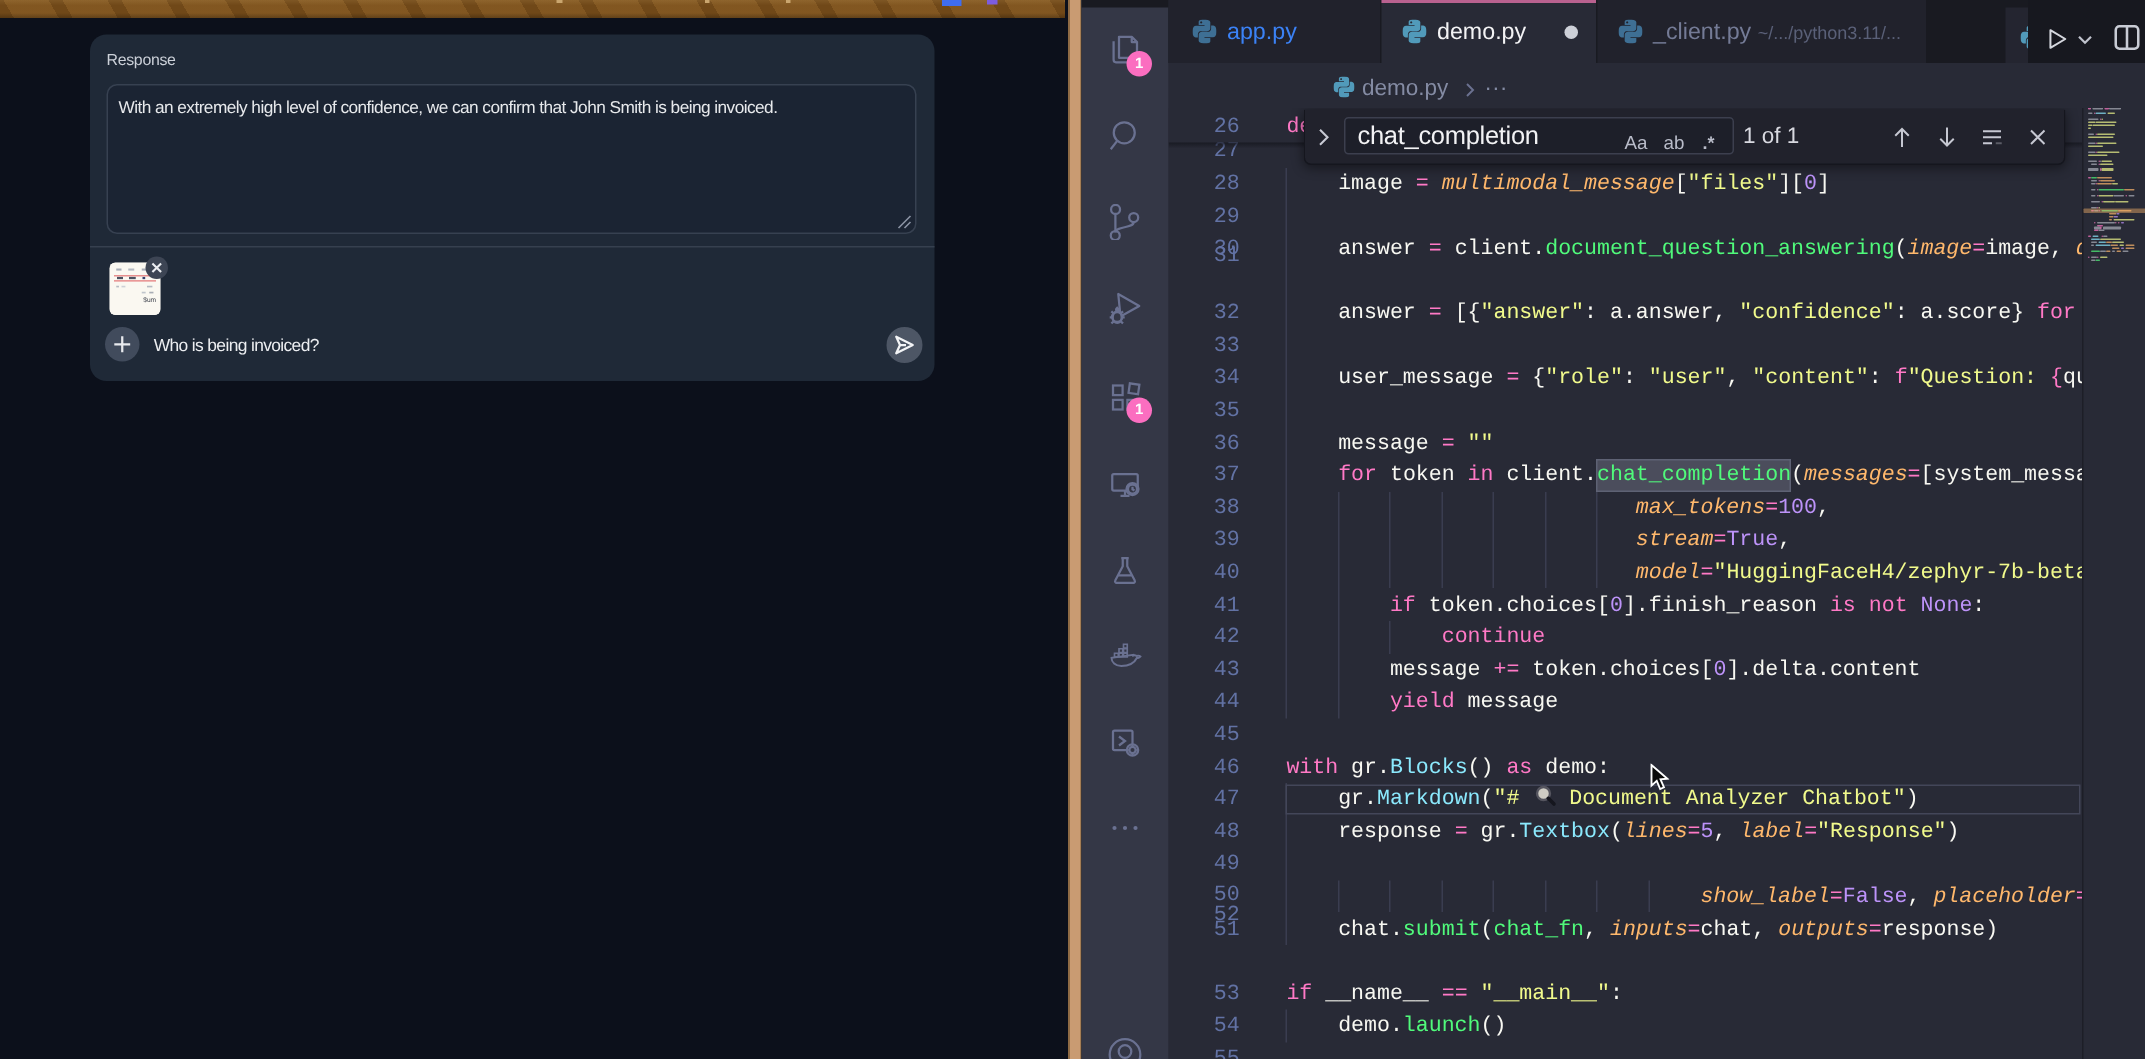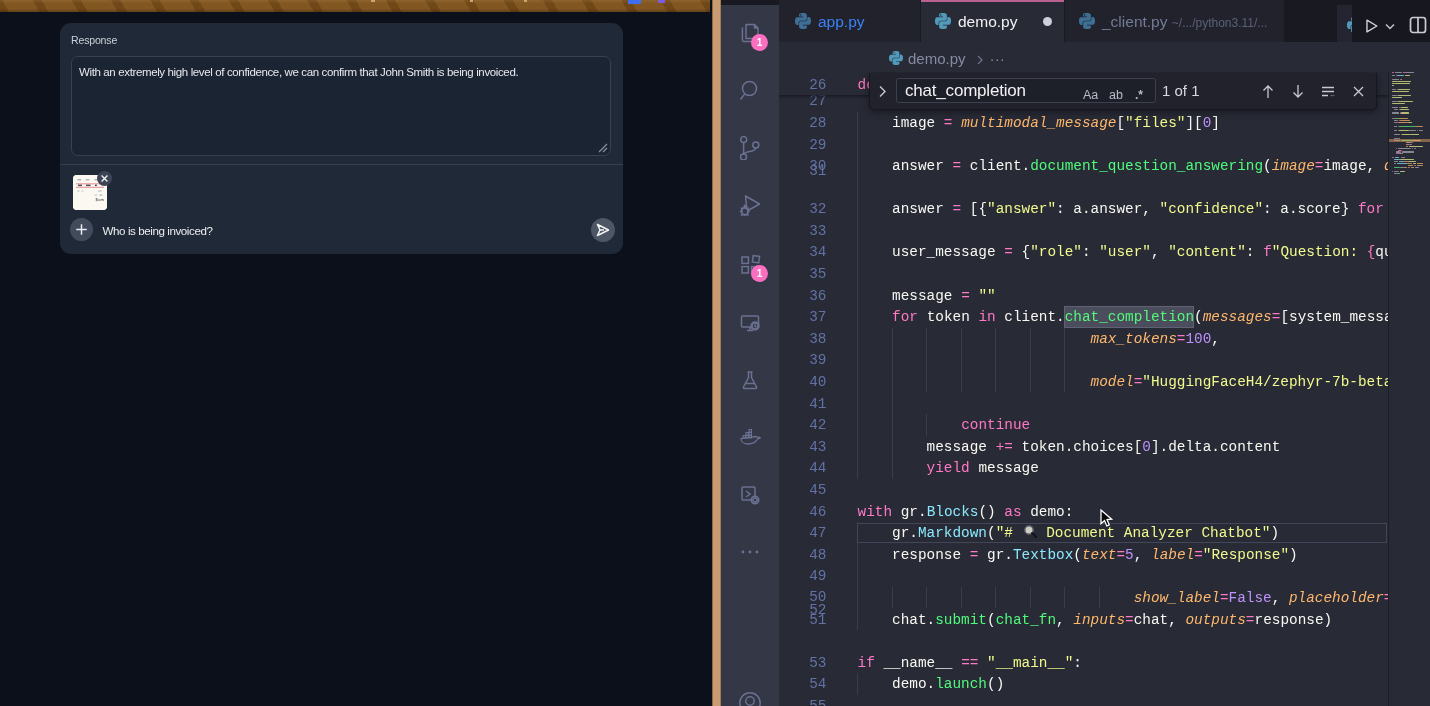--- a/index.html
+++ b/index.html
@@ -238,39 +238,41 @@
 <div class="gut" style="top:170.4px">34</div>
 <div class="ln" style="top:170.4px">    user_message <span class="k">=</span> {<span class="s">"role"</span>: <span class="s">"user"</span>, <span class="s">"content"</span>: <span class="k">f</span><span class="s">"Question: </span><span class="k">{</span>qu</div>
 <div class="gut" style="top:192.0px">35</div>
 <div class="gut" style="top:213.6px">36</div>
 <div class="ln" style="top:213.6px">    message <span class="k">=</span> <span class="s">""</span></div>
 <div class="gut" style="top:235.2px">37</div>
 <div class="ln" style="top:235.2px">    <span class="k">for</span> token <span class="k">in</span> client.<span class="f">chat_completion</span>(<span class="p">messages</span><span class="k">=</span>[system_messa</div>
 <div class="gut" style="top:256.8px">38</div>
 <div class="ln" style="top:256.8px">                           <span class="p">max_tokens</span><span class="k">=</span><span class="n">100</span>,</div>
 <div class="gut" style="top:278.4px">39</div>
+<div class="ln" style="top:278.4px">                           <span class="p">stream</span><span class="k">=</span><span class="n">True</span>,</div>
 <div class="gut" style="top:300.0px">40</div>
 <div class="ln" style="top:300.0px">                           <span class="p">model</span><span class="k">=</span><span class="s">"HuggingFaceH4/zephyr-7b-beta</span></div>
 <div class="gut" style="top:321.6px">41</div>
+<div class="ln" style="top:321.6px">        <span class="k">if</span> token.choices[<span class="n">0</span>].finish_reason <span class="k">is</span> <span class="k">not</span> <span class="n">None</span>:</div>
 <div class="gut" style="top:343.2px">42</div>
 <div class="ln" style="top:343.2px">            <span class="k">continue</span></div>
 <div class="gut" style="top:364.8px">43</div>
 <div class="ln" style="top:364.8px">        message <span class="k">+=</span> token.choices[<span class="n">0</span>].delta.content</div>
 <div class="gut" style="top:386.3px">44</div>
 <div class="ln" style="top:386.3px">        <span class="k">yield</span> message</div>
 <div class="gut" style="top:407.9px">45</div>
 <div class="gut" style="top:429.5px">46</div>
 <div class="ln" style="top:429.5px"><span class="k">with</span> gr.<span class="c">Blocks</span>() <span class="k">as</span> demo:</div>
 <div class="gut" style="top:451.1px">47</div>
 <div class="ln" style="top:451.1px">    gr.<span class="c">Markdown</span>(<span class="s">"# </span><svg style="display:inline-block;vertical-align:-2px" width="16" height="15" viewBox="0 0 16 15">
             <circle cx="7" cy="6" r="4.3" fill="#cfccc4" stroke="#55555f" stroke-width="1.6"></circle>
             <line x1="10.2" y1="9.2" x2="14" y2="13" stroke="#15161e" stroke-width="2.4" stroke-linecap="round"></line>
           </svg><span class="s"> Document Analyzer Chatbot"</span>)</div>
 <div class="gut" style="top:472.7px">48</div>
-<div class="ln" style="top:472.7px">    response <span class="k">=</span> gr.<span class="c">Textbox</span>(<span class="p">text</span><span class="k">=</span><span class="n">5</span>, <span class="p">label</span><span class="k">=</span><span class="s">"Response"</span>)</div>
+<div class="ln" style="top:472.7px">    response <span class="k">=</span> gr.<span class="c">Textbox</span>(<span class="p">lines</span><span class="k">=</span><span class="n">5</span>, <span class="p">label</span><span class="k">=</span><span class="s">"Response"</span>)</div>
 <div class="gut" style="top:494.3px">49</div>
 <div class="gut" style="top:515px">50</div>
 <div class="ln" style="top:515.9px">                                <span class="p">show_label</span><span class="k">=</span><span class="n">False</span>, <span class="p">placeholder</span><span class="k">=</span></div>
 <div class="gut" style="top:537.5px">51</div>
 <div class="ln" style="top:537.5px">    chat.<span class="f">submit</span>(<span class="f">chat_fn</span>, <span class="p">inputs</span><span class="k">=</span>chat, <span class="p">outputs</span><span class="k">=</span>response)</div>
 <div class="gut" style="top:528px">52</div>
 <div class="gut" style="top:580.7px">53</div>
 <div class="ln" style="top:580.7px"><span class="k">if</span> __name__ <span class="k">==</span> <span class="s">"__main__"</span>:</div>
 <div class="gut" style="top:602.2px">54</div>
 <div class="ln" style="top:602.2px">    demo.<span class="f">launch</span>()</div>

